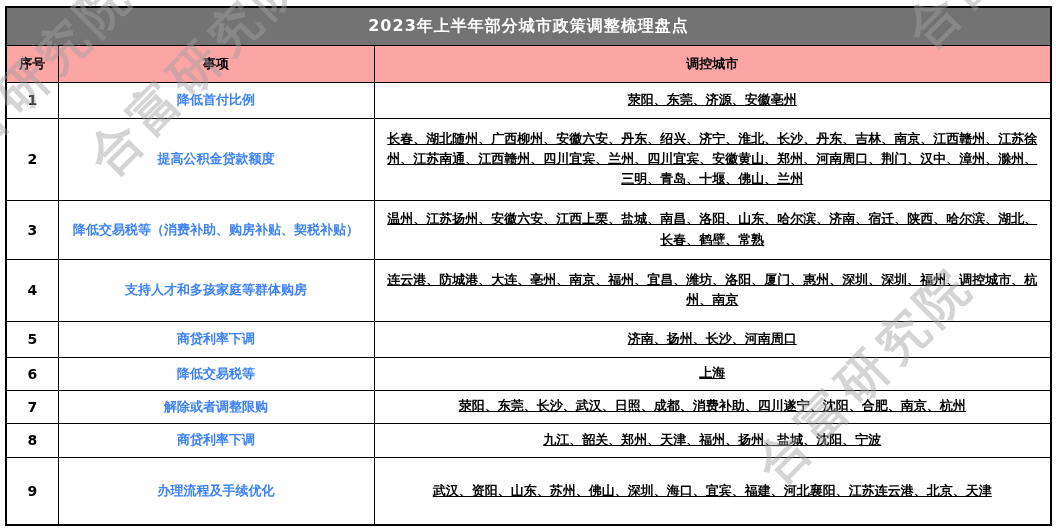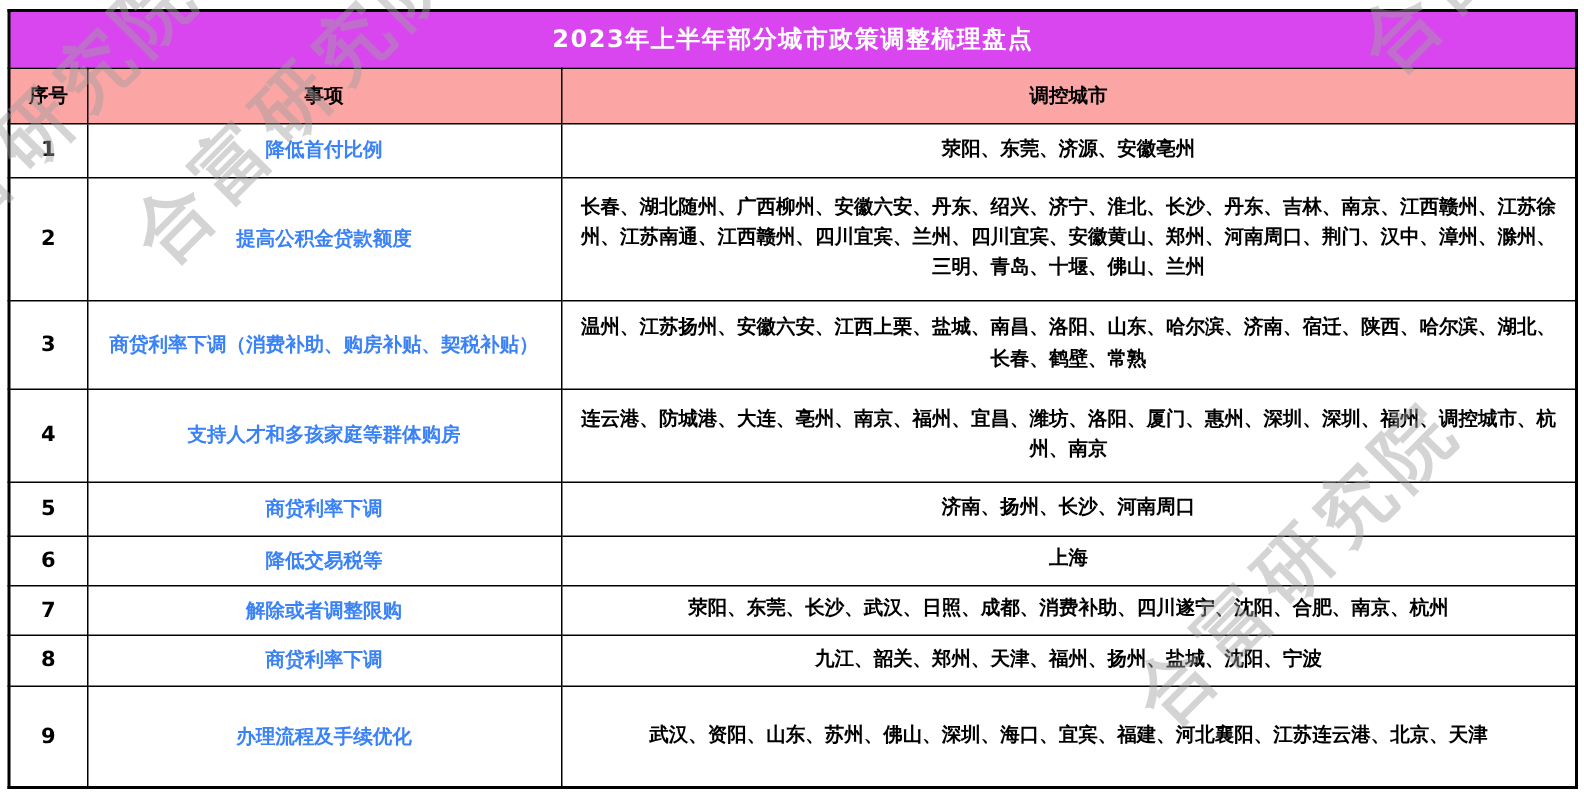--- a/index.html
+++ b/index.html
@@ -16,21 +16,21 @@
     width: 1045px;
     border-collapse: collapse;
     table-layout: fixed;
     z-index: 1;
   }
   table.policy, table.policy td, table.policy th {
     border: 1px solid #000;
   }
   table.policy { border: 2px solid #000; }
   .title-cell {
-    background: #d946ef;
+    background: #737373;
     color: #ffffff;
     font-size: 16px;
     font-weight: bold;
     text-align: center;
     letter-spacing: 1px;
   }
   thead th.colhead {
     background: #fca5a5;
     color: #000;
     font-size: 13px;
@@ -53,20 +53,21 @@
     background: transparent;
   }
   td.cities {
     text-align: center;
     font-weight: bold;
     font-size: 13px;
     color: #000;
     padding: 2px 10px;
     line-height: 1.55;
     background: transparent;
+    text-decoration: underline;
   }
   .wm {
     position: absolute;
     z-index: 10;
     color: rgba(160, 160, 160, 0.45);
     font-size: 50px;
     font-weight: bold;
     letter-spacing: 6px;
     white-space: nowrap;
     pointer-events: none;
@@ -107,21 +108,21 @@
       <td class="item">降低首付比例</td>
       <td class="cities">荥阳、东莞、济源、安徽亳州</td>
     </tr>
     <tr style="height:82px">
       <td class="no">2</td>
       <td class="item">提高公积金贷款额度</td>
       <td class="cities">长春、湖北随州、广西柳州、安徽六安、丹东、绍兴、济宁、淮北、长沙、丹东、吉林、南京、江西赣州、江苏徐州、江苏南通、江西赣州、四川宜宾、兰州、四川宜宾、安徽黄山、郑州、河南周口、荆门、汉中、漳州、滁州、三明、青岛、十堰、佛山、兰州</td>
     </tr>
     <tr style="height:59px">
       <td class="no">3</td>
-      <td class="item">商贷利率下调（消费补助、购房补贴、契税补贴）</td>
+      <td class="item">降低交易税等（消费补助、购房补贴、契税补贴）</td>
       <td class="cities">温州、江苏扬州、安徽六安、江西上栗、盐城、南昌、洛阳、山东、哈尔滨、济南、宿迁、陕西、哈尔滨、湖北、长春、鹤壁、常熟</td>
     </tr>
     <tr style="height:62px">
       <td class="no">4</td>
       <td class="item">支持人才和多孩家庭等群体购房</td>
       <td class="cities">连云港、防城港、大连、亳州、南京、福州、宜昌、潍坊、洛阳、厦门、惠州、深圳、深圳、福州、调控城市、杭州、南京</td>
     </tr>
     <tr style="height:36px">
       <td class="no">5</td>
       <td class="item">商贷利率下调</td>

